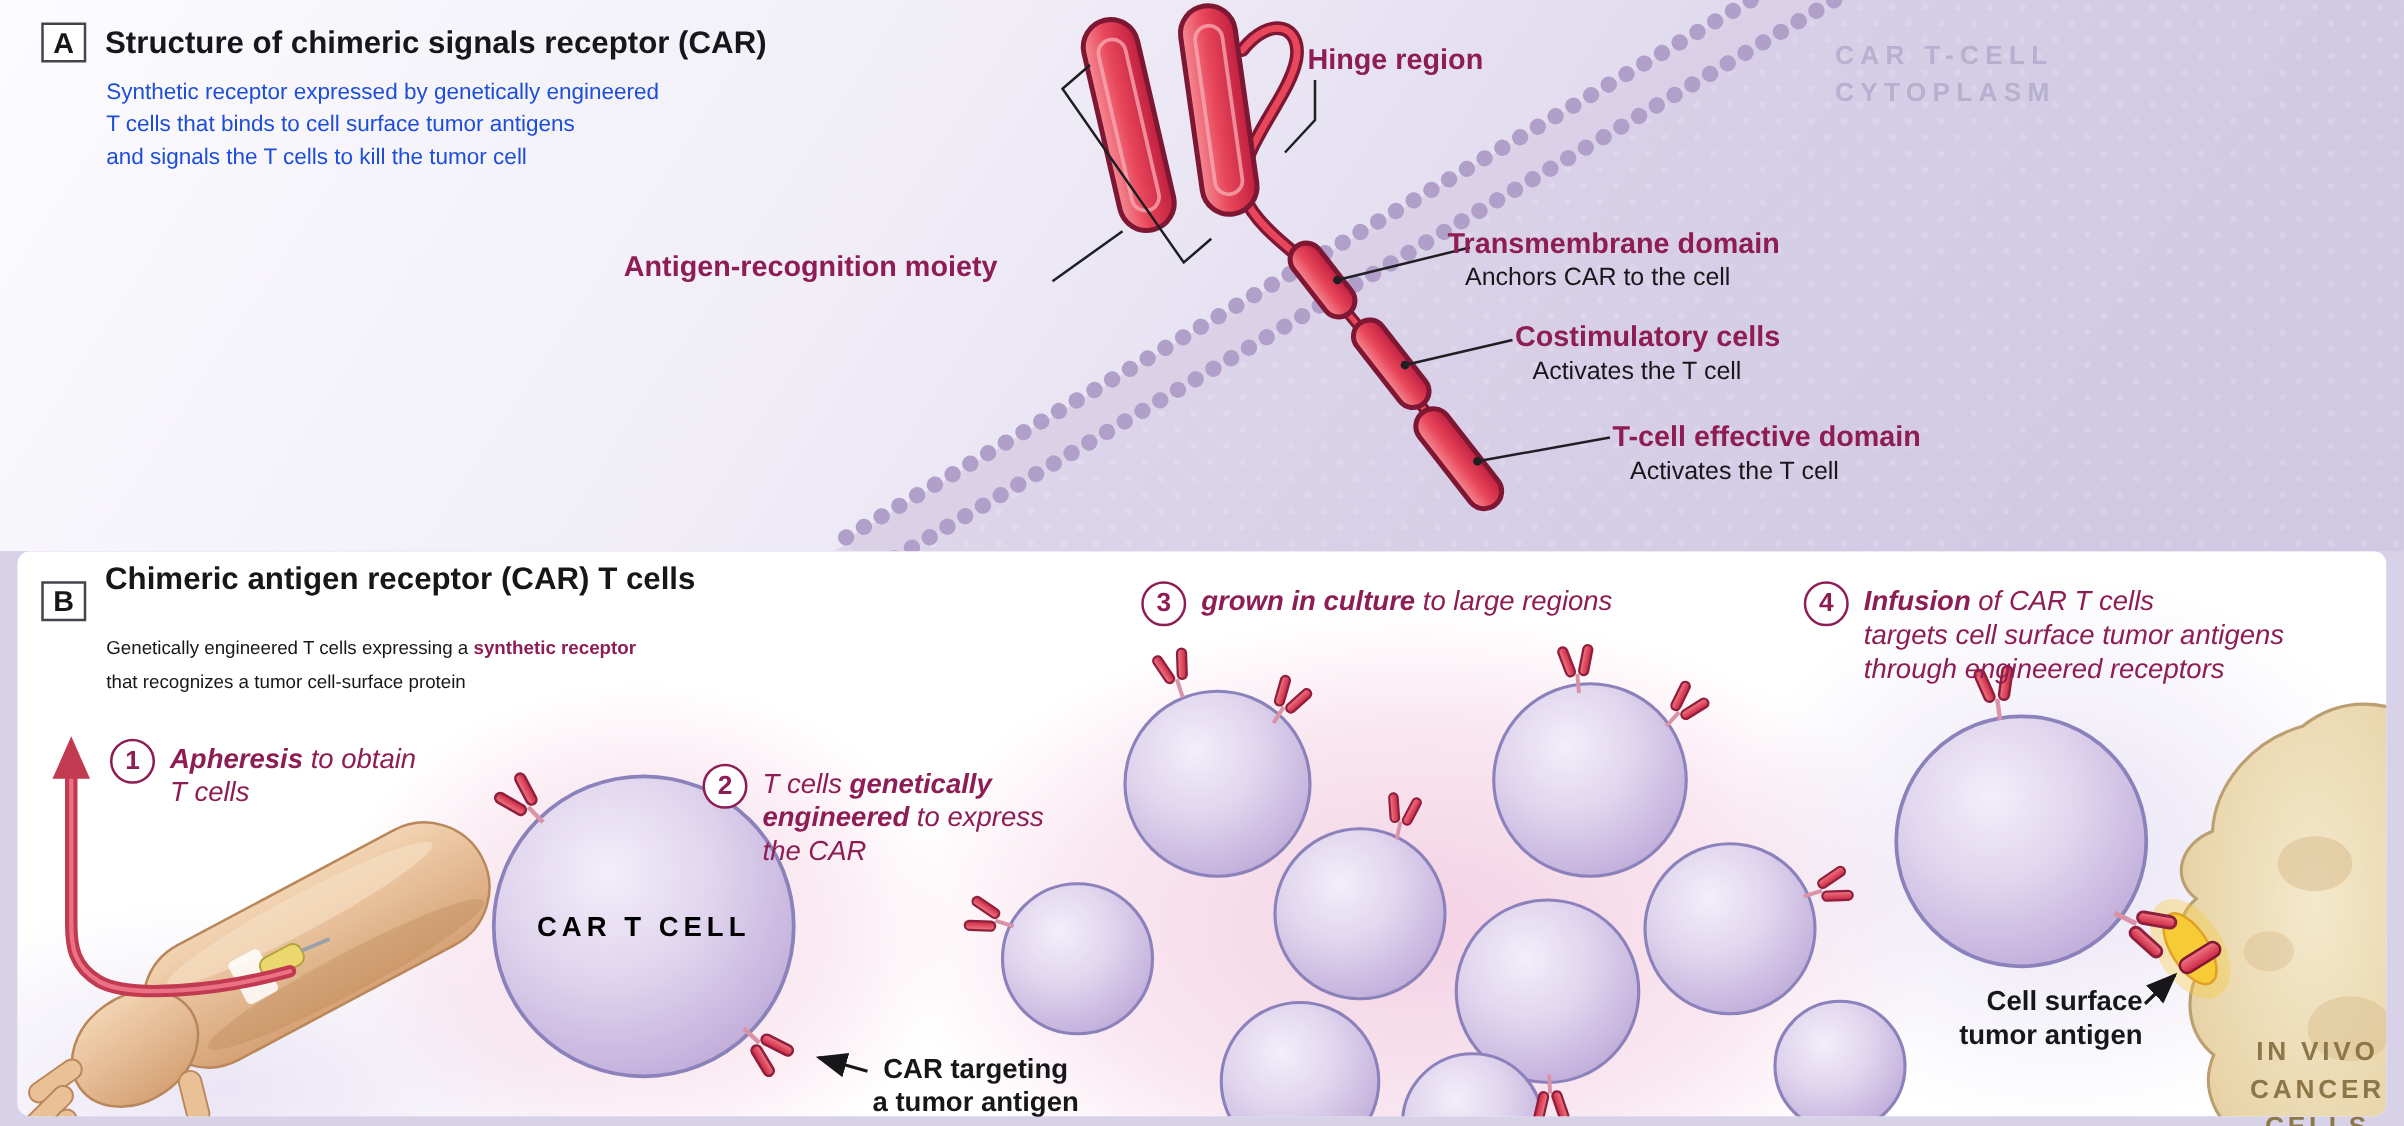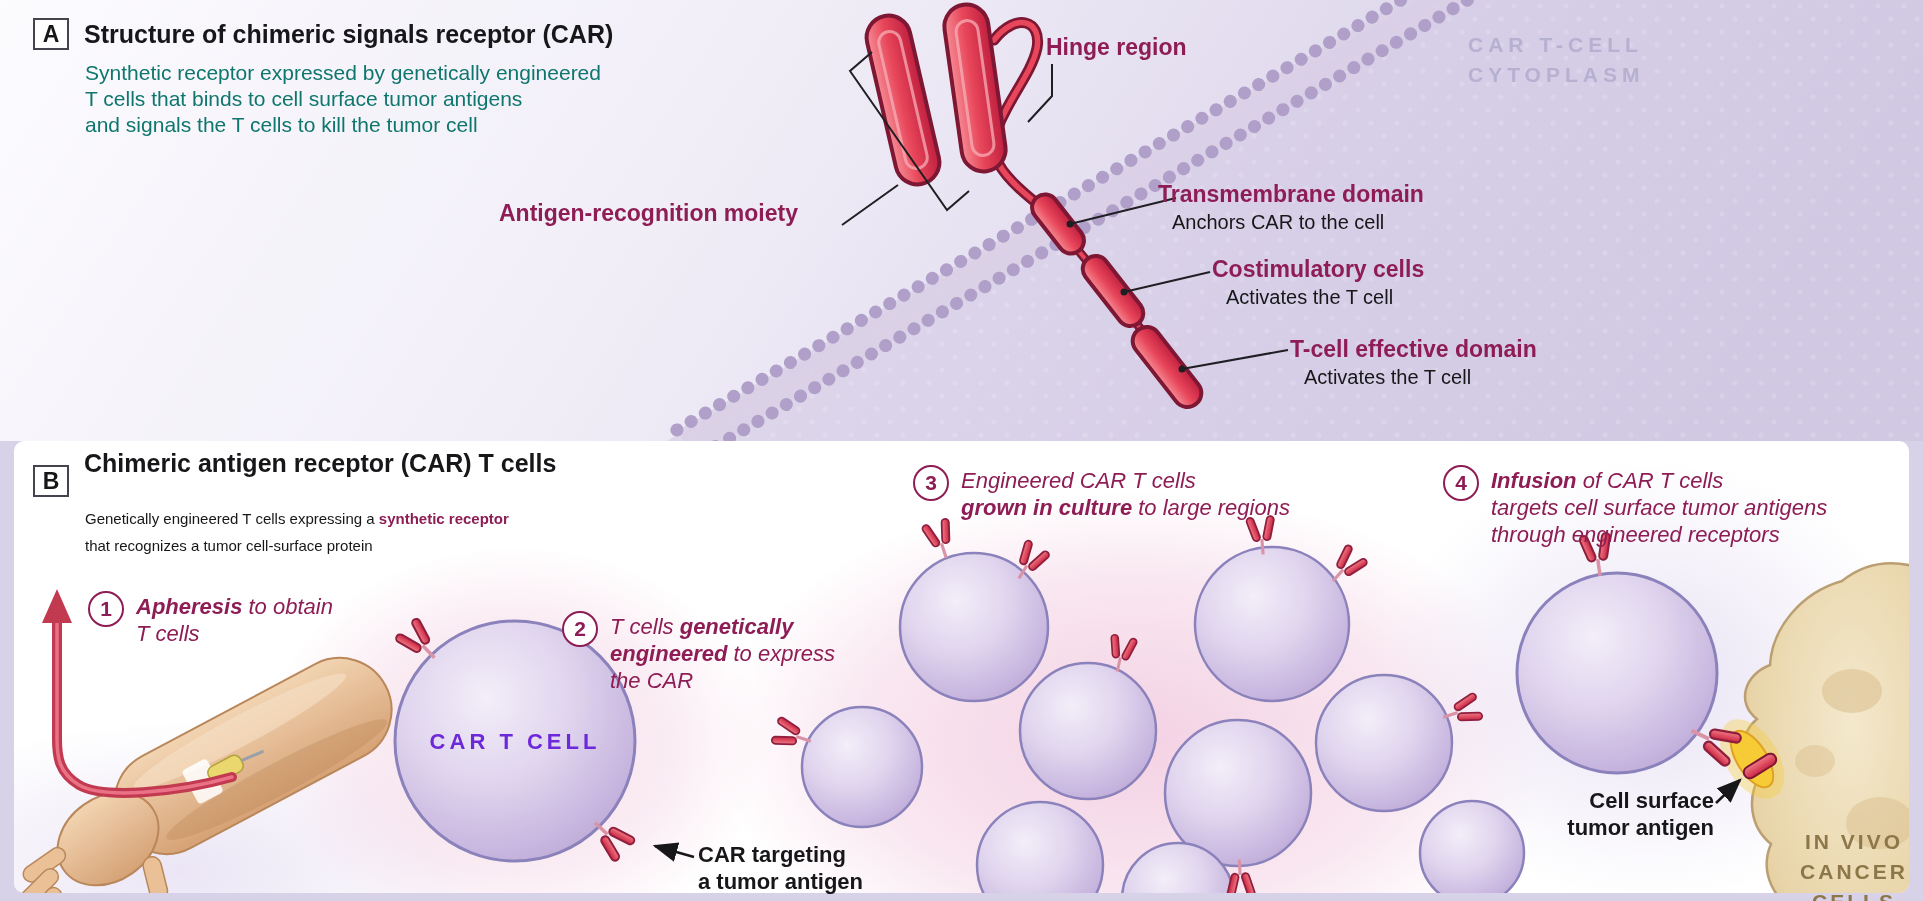--- a/index.html
+++ b/index.html
@@ -14,21 +14,21 @@
   .panel { position:absolute; left:0; width:1923px; }
   #panelA { top:0; height:441px; }
   #panelB { top:441px; height:460px; }
 
   .badge {
     position:absolute; width:36px; height:32px; background:#ffffff;
     border:2px solid #44444e; text-align:center; line-height:28px;
     font-size:23px; font-weight:bold; color:#17171a;
   }
   .ptitle { position:absolute; font-size:25px; font-weight:bold; color:#17171a; }
-  .pdesc  { position:absolute; font-size:21px; line-height:26px; color:#0f766e; white-space:pre-line; }
+  .pdesc  { position:absolute; font-size:18px; line-height:26px; color:#1d4ed8; white-space:pre-line; }
   .dlab { font-size:23px; font-weight:bold; color:#8d1d54; }
   .dsub { font-size:20px; color:#17171a; padding-left:14px; margin-top:3px; }
   .dgroup { position:absolute; }
 
   .cyto {
     position:absolute; font-size:21px; font-weight:bold; letter-spacing:5px;
     line-height:30px; color:#b6b1d1; white-space:pre-line;
   }
 
   .moiety-sub { font-size:21px; line-height:26px; color:#17171a; white-space:pre-line; margin-top:5px; }
@@ -40,24 +40,24 @@
     text-align:center; line-height:31px; flex:0 0 auto;
   }
   .steptext { margin-left:12px; margin-top:2px; font-size:22px; line-height:27px;
               font-style:italic; color:#8d1d54; }
   .sb { font-weight:bold; }
   .mb { font-weight:bold; color:#8d1d54; }
   .dline { font-size:15px; line-height:27px; color:#17171a; }
 
   .cellLabel {
     position:absolute; font-size:22px; font-weight:bold; letter-spacing:4px;
-    color:#6d28d9; text-align:center;
+    color:#000000; text-align:center;
   }
   .blackLab { position:absolute; font-size:22px; font-weight:bold; line-height:27px;
-              color:#17171a; white-space:pre-line; }
+              color:#17171a; white-space:pre-line;text-align:center; }
   .invivo {
     position:absolute; font-size:21px; font-weight:bold; letter-spacing:3px;
     line-height:30px; color:#8d7748; white-space:pre-line; text-align:center;
   }
 </style>
 </head>
 <body>
 
 <section class="panel" id="panelA">
 
@@ -317,21 +317,20 @@
     <div class="steptext">
       <div><span class="sn">T cells </span><span class="sb">genetically</span><span class="sn"></span></div>
       <div><span class="sn"></span><span class="sb">engineered</span><span class="sn"> to express</span></div>
       <div><span class="sn">the CAR</span><span class="sb"></span><span class="sn"></span></div>
     </div>
   </div>
 
   <div class="step" style="left:913px; top:24px;">
     <div class="stepnum">3</div>
     <div class="steptext">
-      <div><span class="sn">Engineered CAR T cells</span><span class="sb"></span><span class="sn"></span></div>
       <div><span class="sn"></span><span class="sb">grown in culture</span><span class="sn"> to large regions</span></div>
     </div>
   </div>
 
   <div class="step" style="left:1443px; top:24px;">
     <div class="stepnum">4</div>
     <div class="steptext">
       <div><span class="sn"></span><span class="sb">Infusion</span><span class="sn"> of CAR T cells</span></div>
       <div><span class="sn">targets cell surface tumor antigens</span><span class="sb"></span><span class="sn"></span></div>
       <div><span class="sn">through engineered receptors</span><span class="sb"></span><span class="sn"></span></div>

